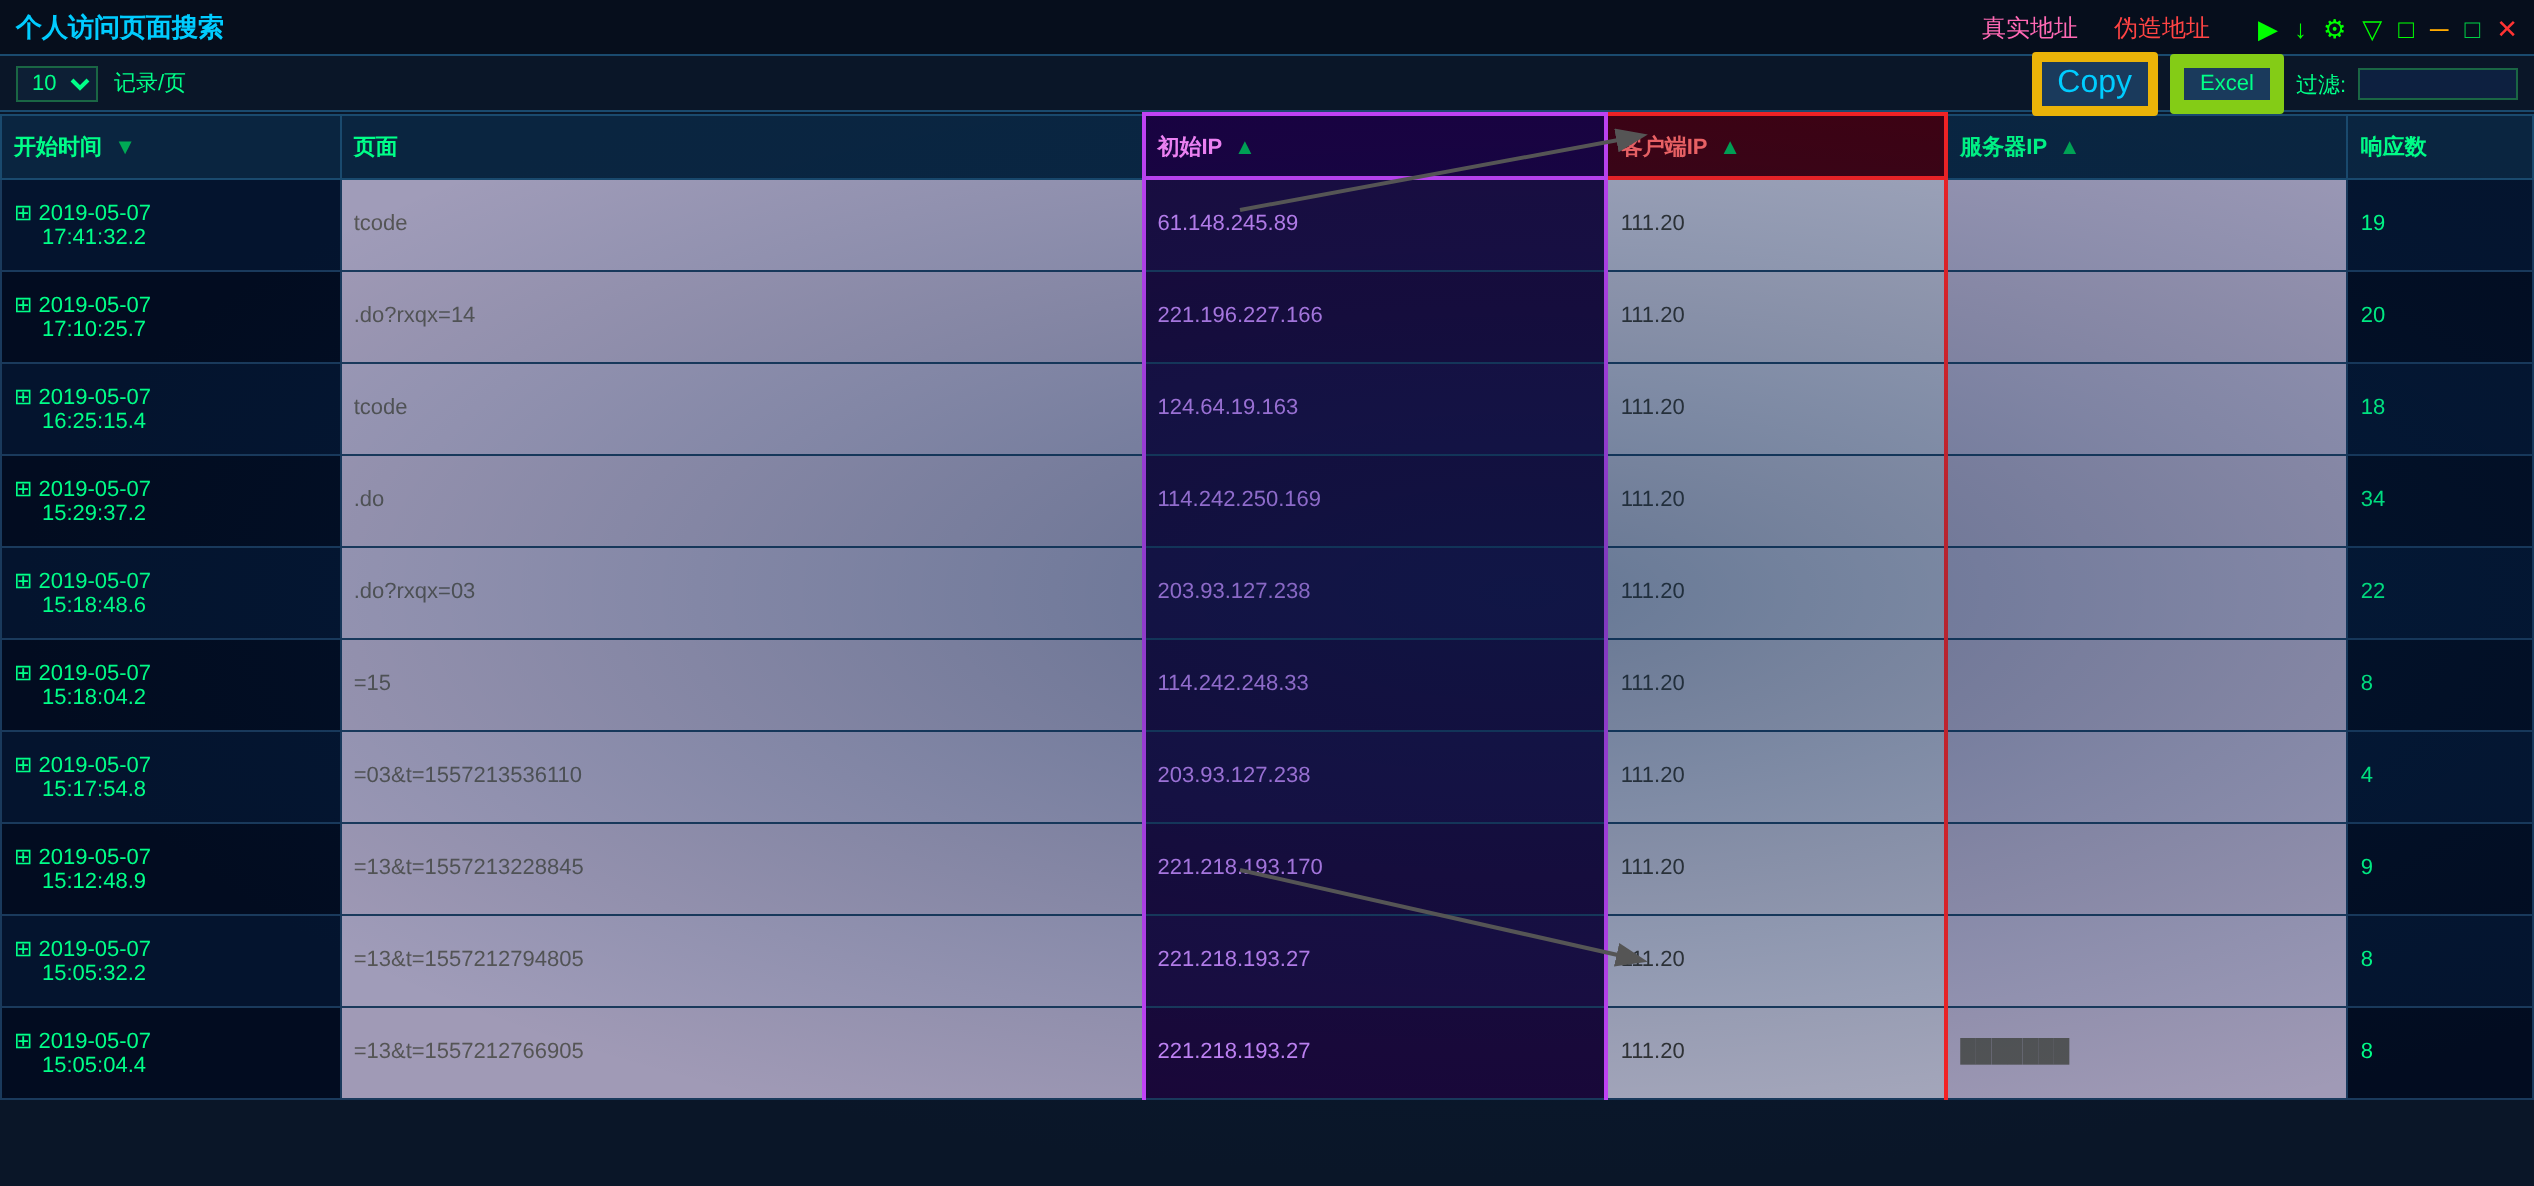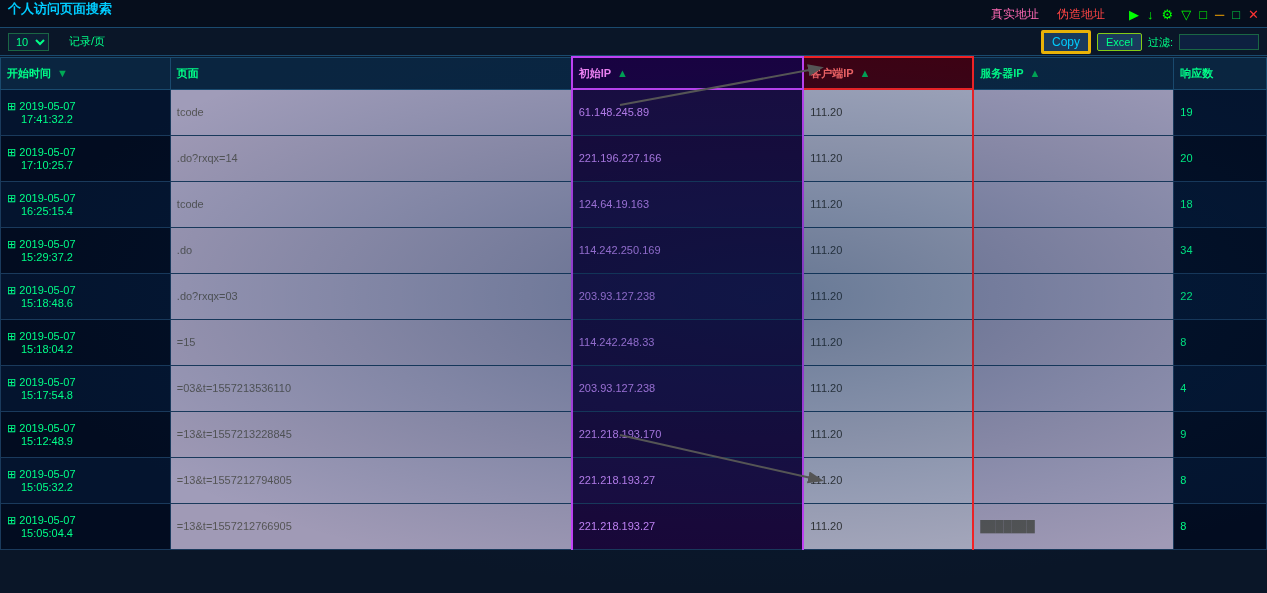--- a/index.html
+++ b/index.html
@@ -36,32 +36,32 @@
       color: #00ff88;
       border: 1px solid #1a6644;
       font-size: 11px;
       padding: 1px 3px;
       cursor: pointer;
     }
 
     .btn-action {
       background: #1a3a5c;
       color: #00ccff;
-      border: 3px solid #eab308;
+      border: 5px solid #eab308;
       padding: 2px 8px;
-      font-size: 12px;
+      font-size: 16px;
       cursor: pointer;
       border-radius: 2px;
       text-align: center;
     }
 
     .btn-excel {
       background: #1a3a5c;
       color: #00ff88;
-      border: 1px solid #84cc16;
+      border: 7px solid #84cc16;
       padding: 2px 8px;
       font-size: 11px;
       cursor: pointer;
       border-radius: 2px;
     }
 
     .filter-input {
       background: #0d2040;
       border: 1px solid #1a6644;
       color: #00ff88;
@@ -190,21 +190,21 @@
 
     .window-ctrl-red { color: #ff3333; cursor: pointer; }
     .window-ctrl-yellow { color: #ffaa00; }
   </style>
 </head>
 <body>
 
 <div class="main-container">
   <div class="bg-overlay"></div>
 
-  <div style="display:flex; height:28px; background:#060e1c; border-bottom:1px solid #1a4a6e; padding:0 8px; position:relative;">
+  <div style="display:flex; align-items:center; height:28px; background:#060e1c; border-bottom:1px solid #1a4a6e; padding:0 8px; position:relative;">
     <span style="color:#00ccff; font-size:13px; font-weight:bold;">个人访问页面搜索</span>
 
     <div style="position:absolute; right:0; top:0; height:28px; display:flex; align-items:center; gap:8px; padding-right:8px;">
       <span style="color:#ff69b4; font-size:12px; margin-right:10px;">真实地址</span>
       <span style="color:#ff4444; font-size:12px; margin-right:16px;">伪造地址</span>
 
       <span style="color:#00ff00; font-size:13px;">▶</span>
       <span style="color:#00ff00; font-size:13px;">↓</span>
       <span style="color:#00ff00; font-size:13px;">⚙</span>
       <span style="color:#00ff00; font-size:13px;">▽</span>
@@ -214,21 +214,21 @@
       <span class="window-ctrl-red" style="font-size:13px;">✕</span>
     </div>
   </div>
 
   <div style="display:flex; align-items:center; height:28px; background:#0a1628; border-bottom:1px solid #1a4a6e; padding:0 8px; position:relative;">
     <select class="records-select">
       <option>10</option>
       <option>20</option>
       <option>50</option>
     </select>
-    <span style="color:#00ff88; font-size:11px; margin-left:20px;">记录/页</span>
+    <span style="color:#00ff88; font-size:11px; margin-left:8px;">记录/页</span>
 
     <div style="position:absolute; right:8px; top:0; height:28px; display:flex; align-items:center; gap:6px;">
       <button class="btn-action">Copy</button>
       <button class="btn-excel">Excel</button>
       <span style="color:#00ff88; font-size:11px;">过滤:</span>
       <input class="filter-input" type="text" style="">
     </div>
   </div>
 
   <div class="table-wrapper">

